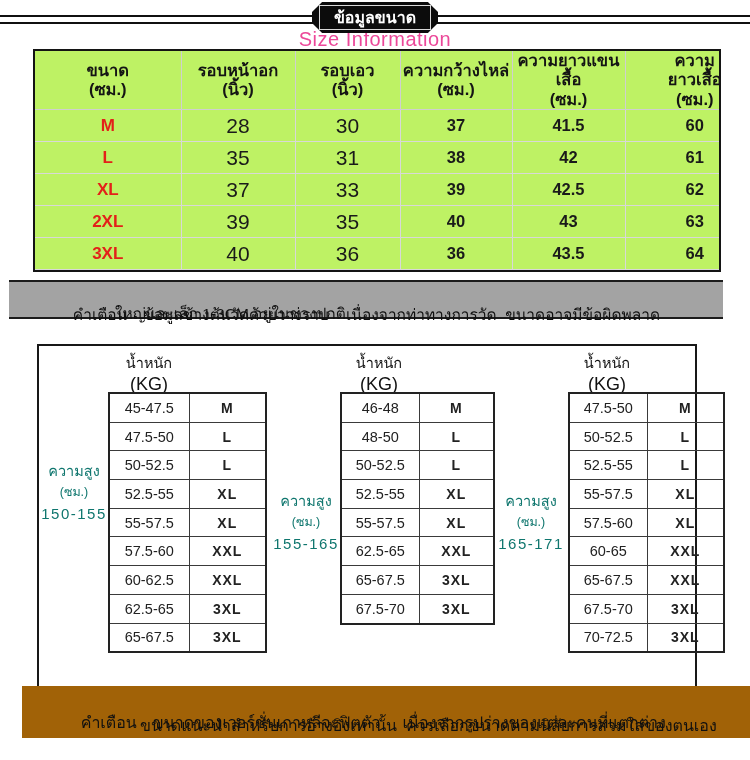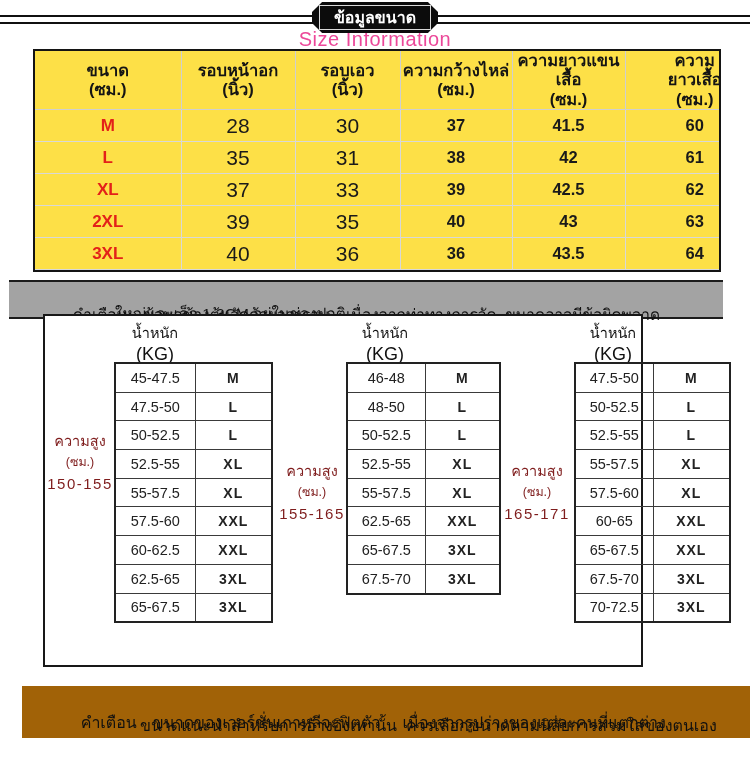--- a/index.html
+++ b/index.html
@@ -13,21 +13,21 @@
           width:126px;height:31px;background:#0c0c0c;z-index:2;
           clip-path:polygon(8% 0,92% 0,100% 32%,100% 68%,92% 100%,8% 100%,0 68%,0 32%);
           display:flex;align-items:center;justify-content:center;}
   .ribbon::after{content:"";position:absolute;inset:3px 7px;border:1px solid rgba(255,255,255,.85);}
   .ribbon span{color:#fff;font-size:16px;font-weight:bold;position:relative;z-index:1;}
   .subtitle{position:absolute;top:28px;left:0;width:100%;text-align:center;
             font-size:20px;color:#ec4899;letter-spacing:.5px;}
 
   
   .main-wrap{position:absolute;left:33px;top:49px;width:688px;height:223px;
-             border:2px solid #141414;box-sizing:border-box;overflow:hidden;background:#fde047;}
+             border:2px solid #141414;box-sizing:border-box;overflow:hidden;background:#bef264;}
   table.main{border-collapse:collapse;width:100%;table-layout:fixed;}
   table.main th{height:42px;font-size:16.5px;font-weight:600;line-height:1.18;
                 border:1px solid #cfcfcf;border-top:none;padding:0;}
   table.main td{height:31px;text-align:center;border:1px solid #d8d8d8;padding:0;}
   table.main th:first-child,table.main td:first-child{border-left:none;}
   table.main th:last-child,table.main td:last-child{border-right:none;padding-left:41px;}
   td.size{color:#e32119;font-weight:bold;font-size:17px;}
   td.lg{font-size:21px;font-weight:400;color:#1a1a1a;}
   td.bd{font-size:16.5px;font-weight:bold;color:#1a1a1a;}
 
@@ -37,32 +37,32 @@
   .band .lbl{margin-right:16px;}
   .band-top{left:9px;top:280px;width:714px;height:39px;background:#a3a3a3;
             border-top:2px solid #1c1c1c;border-bottom:2px solid #1c1c1c;font-size:15.5px;}
   .band-top .l1{left:38px;top:2px;}
   .band-top .l2{left:106px;top:19px;}
   .band-bottom{left:22px;top:686px;width:728px;height:52px;background:#a16207;font-size:16px;}
   .band-bottom .l1{left:32px;top:6px;}
   .band-bottom .l2{left:118px;top:27px;}
 
   
-  .box{position:absolute;left:37px;top:314px;width:600px;height:353px;
-       border:2px solid #181818;box-sizing:border-box;background:#fff;margin-left:6px;}
+  .box{position:absolute;left:37px;top:344px;width:660px;height:353px;
+       border:2px solid #181818;box-sizing:border-box;background:#fff;}
   .hw-header{position:absolute;text-align:center;font-size:14.5px;line-height:1.3;color:#111;}
   .hw-header .kg{font-size:18px;}
   .hw-table{position:absolute;border-collapse:collapse;table-layout:fixed;border:2px solid #222;}
   .hw-table td{border:1px solid #3a3a3a;height:27.7px;text-align:center;
                font-size:14.5px;color:#222;padding:0;}
   .hw-table td.sz{font-weight:bold;font-size:14px;letter-spacing:1px;}
   .h1{left:68px;top:8px;width:84px;}   .t1{left:69px;top:46px;width:157px;}
   .h2{left:300px;top:8px;width:80px;}  .t2{left:301px;top:46px;width:153px;}
   .h3{left:528px;top:8px;width:80px;}  .t3{left:529px;top:46px;width:155px;}
-  .hlabel{position:absolute;text-align:center;color:#7f1d1d;}
+  .hlabel{position:absolute;text-align:center;color:#0f766e;}
   .hlabel .a{font-size:14.5px;}
   .hlabel .b{font-size:12.5px;}
   .hlabel .c{font-size:15px;letter-spacing:1.5px;margin-top:3px;}
   .lb1{left:1px;top:113px;width:68px;}
   .lb2{left:234px;top:143px;width:66px;}
   .lb3{left:456px;top:143px;width:72px;}
 </style>
 </head>
 <body>
 

